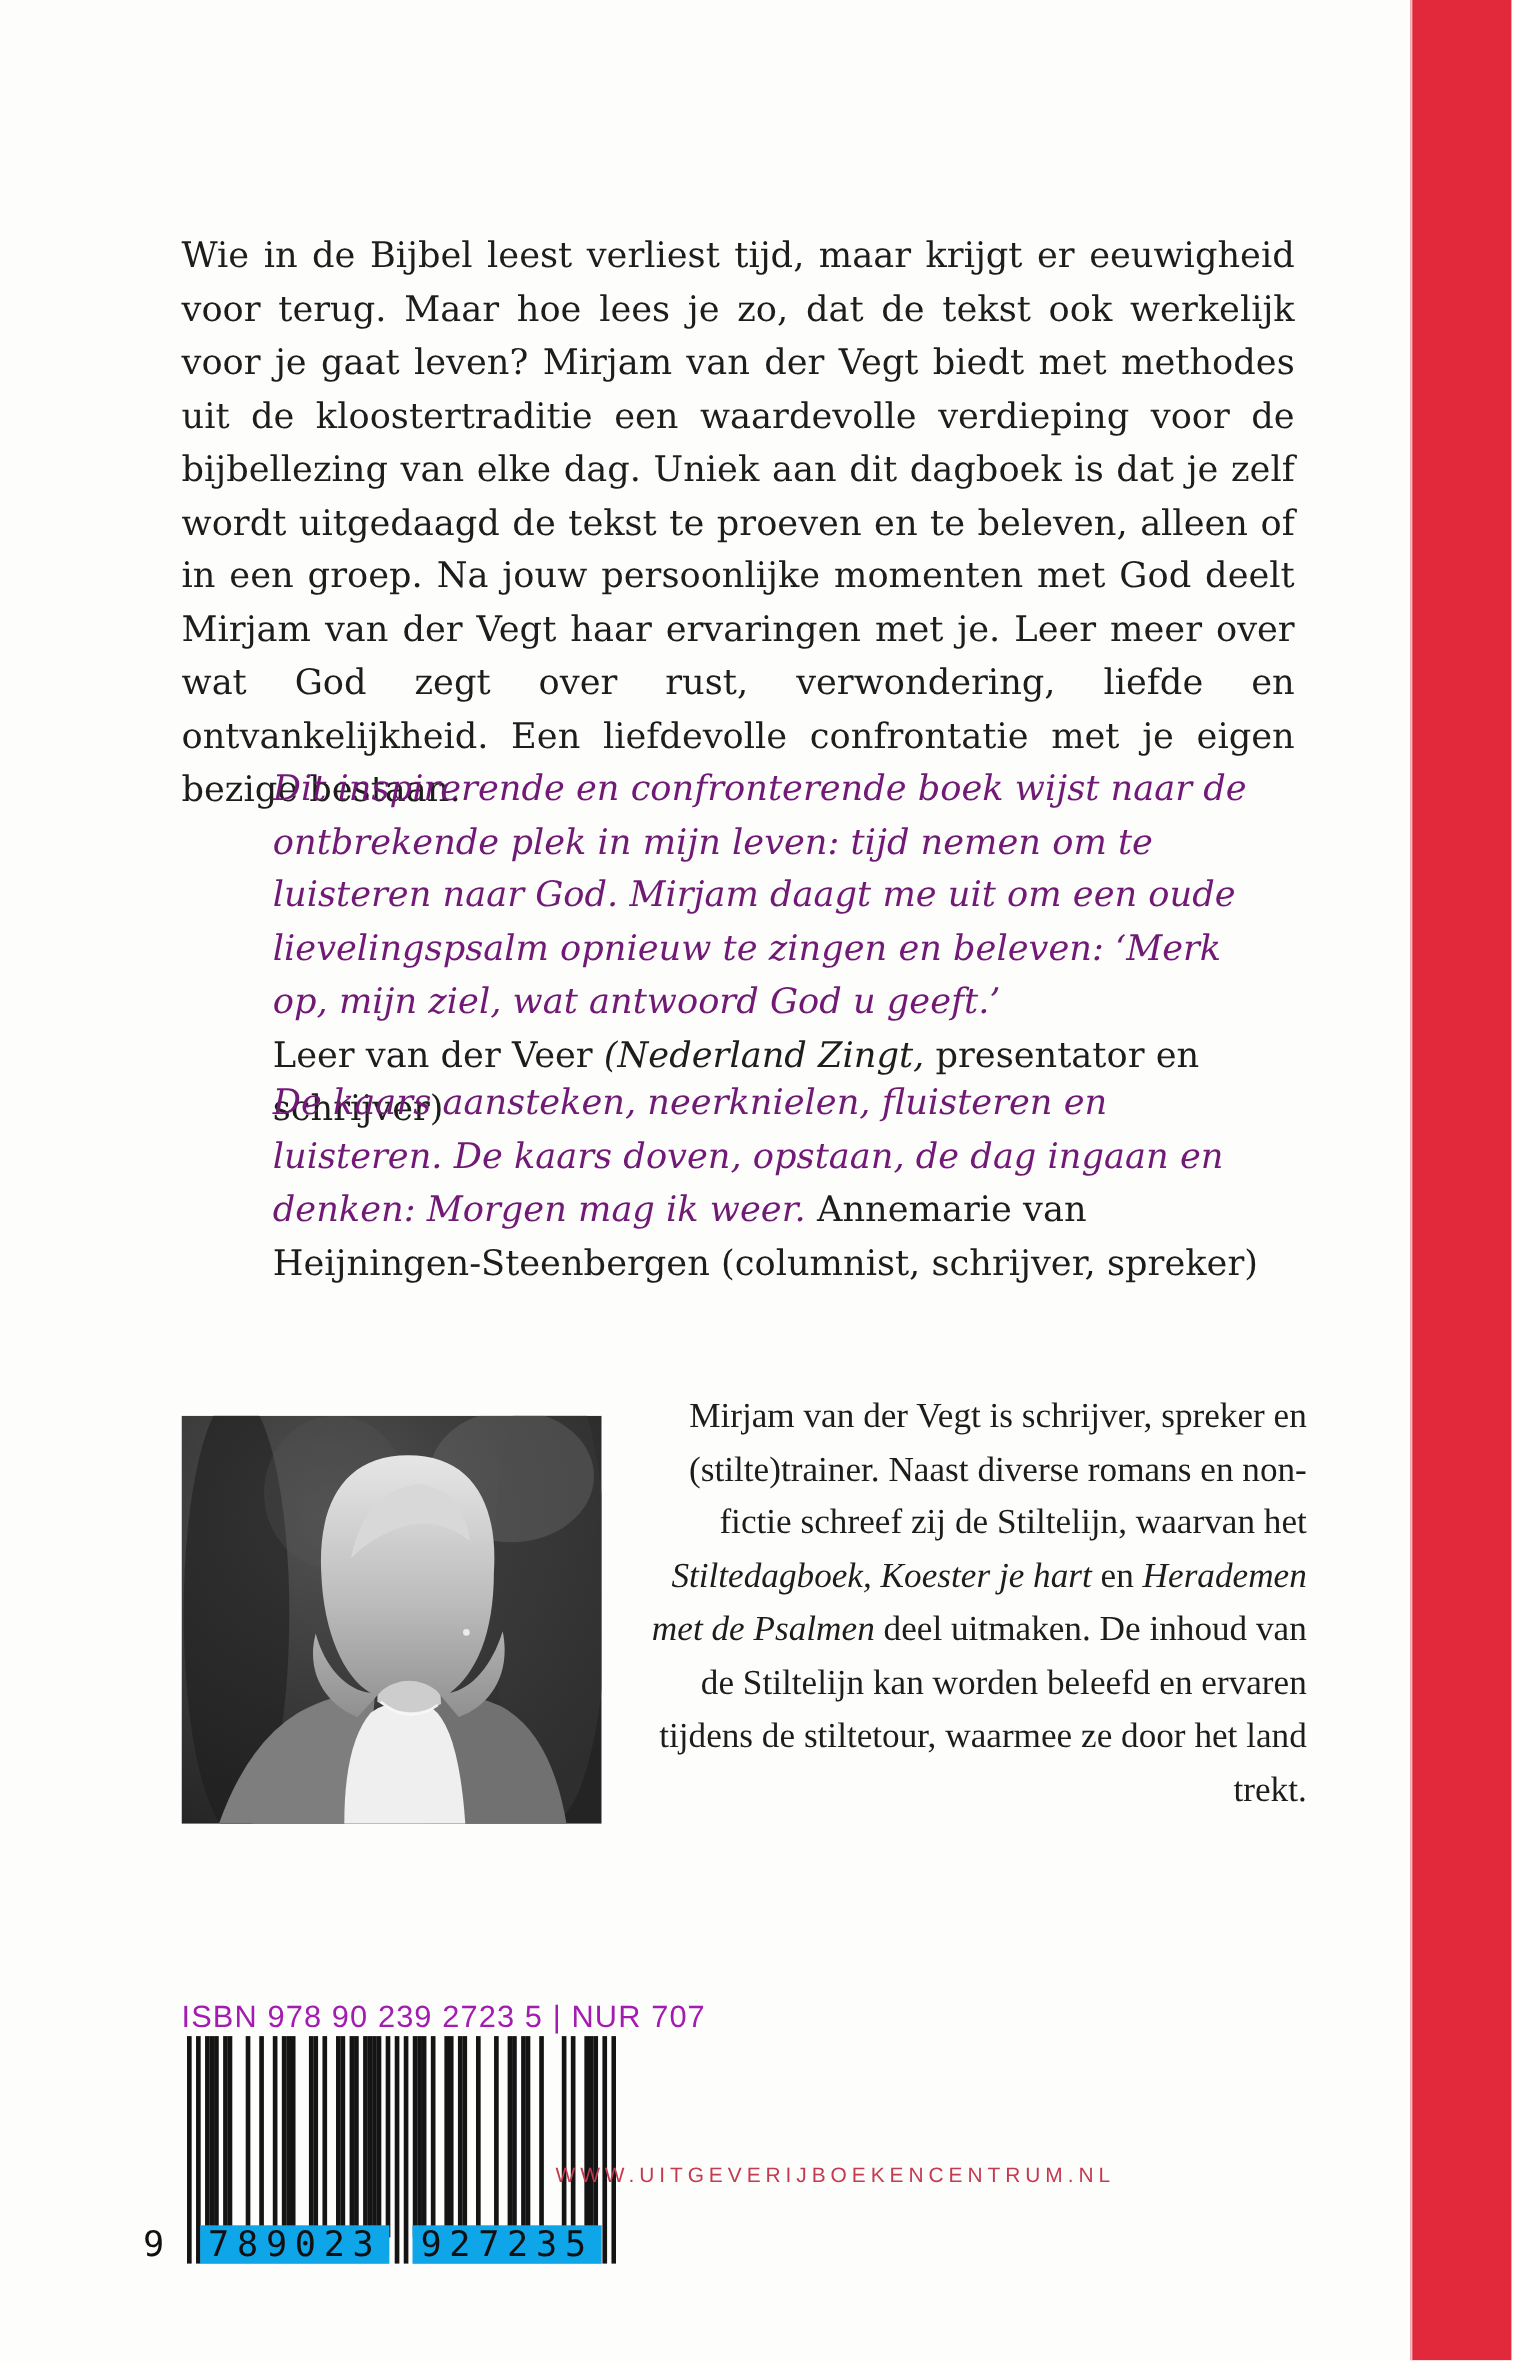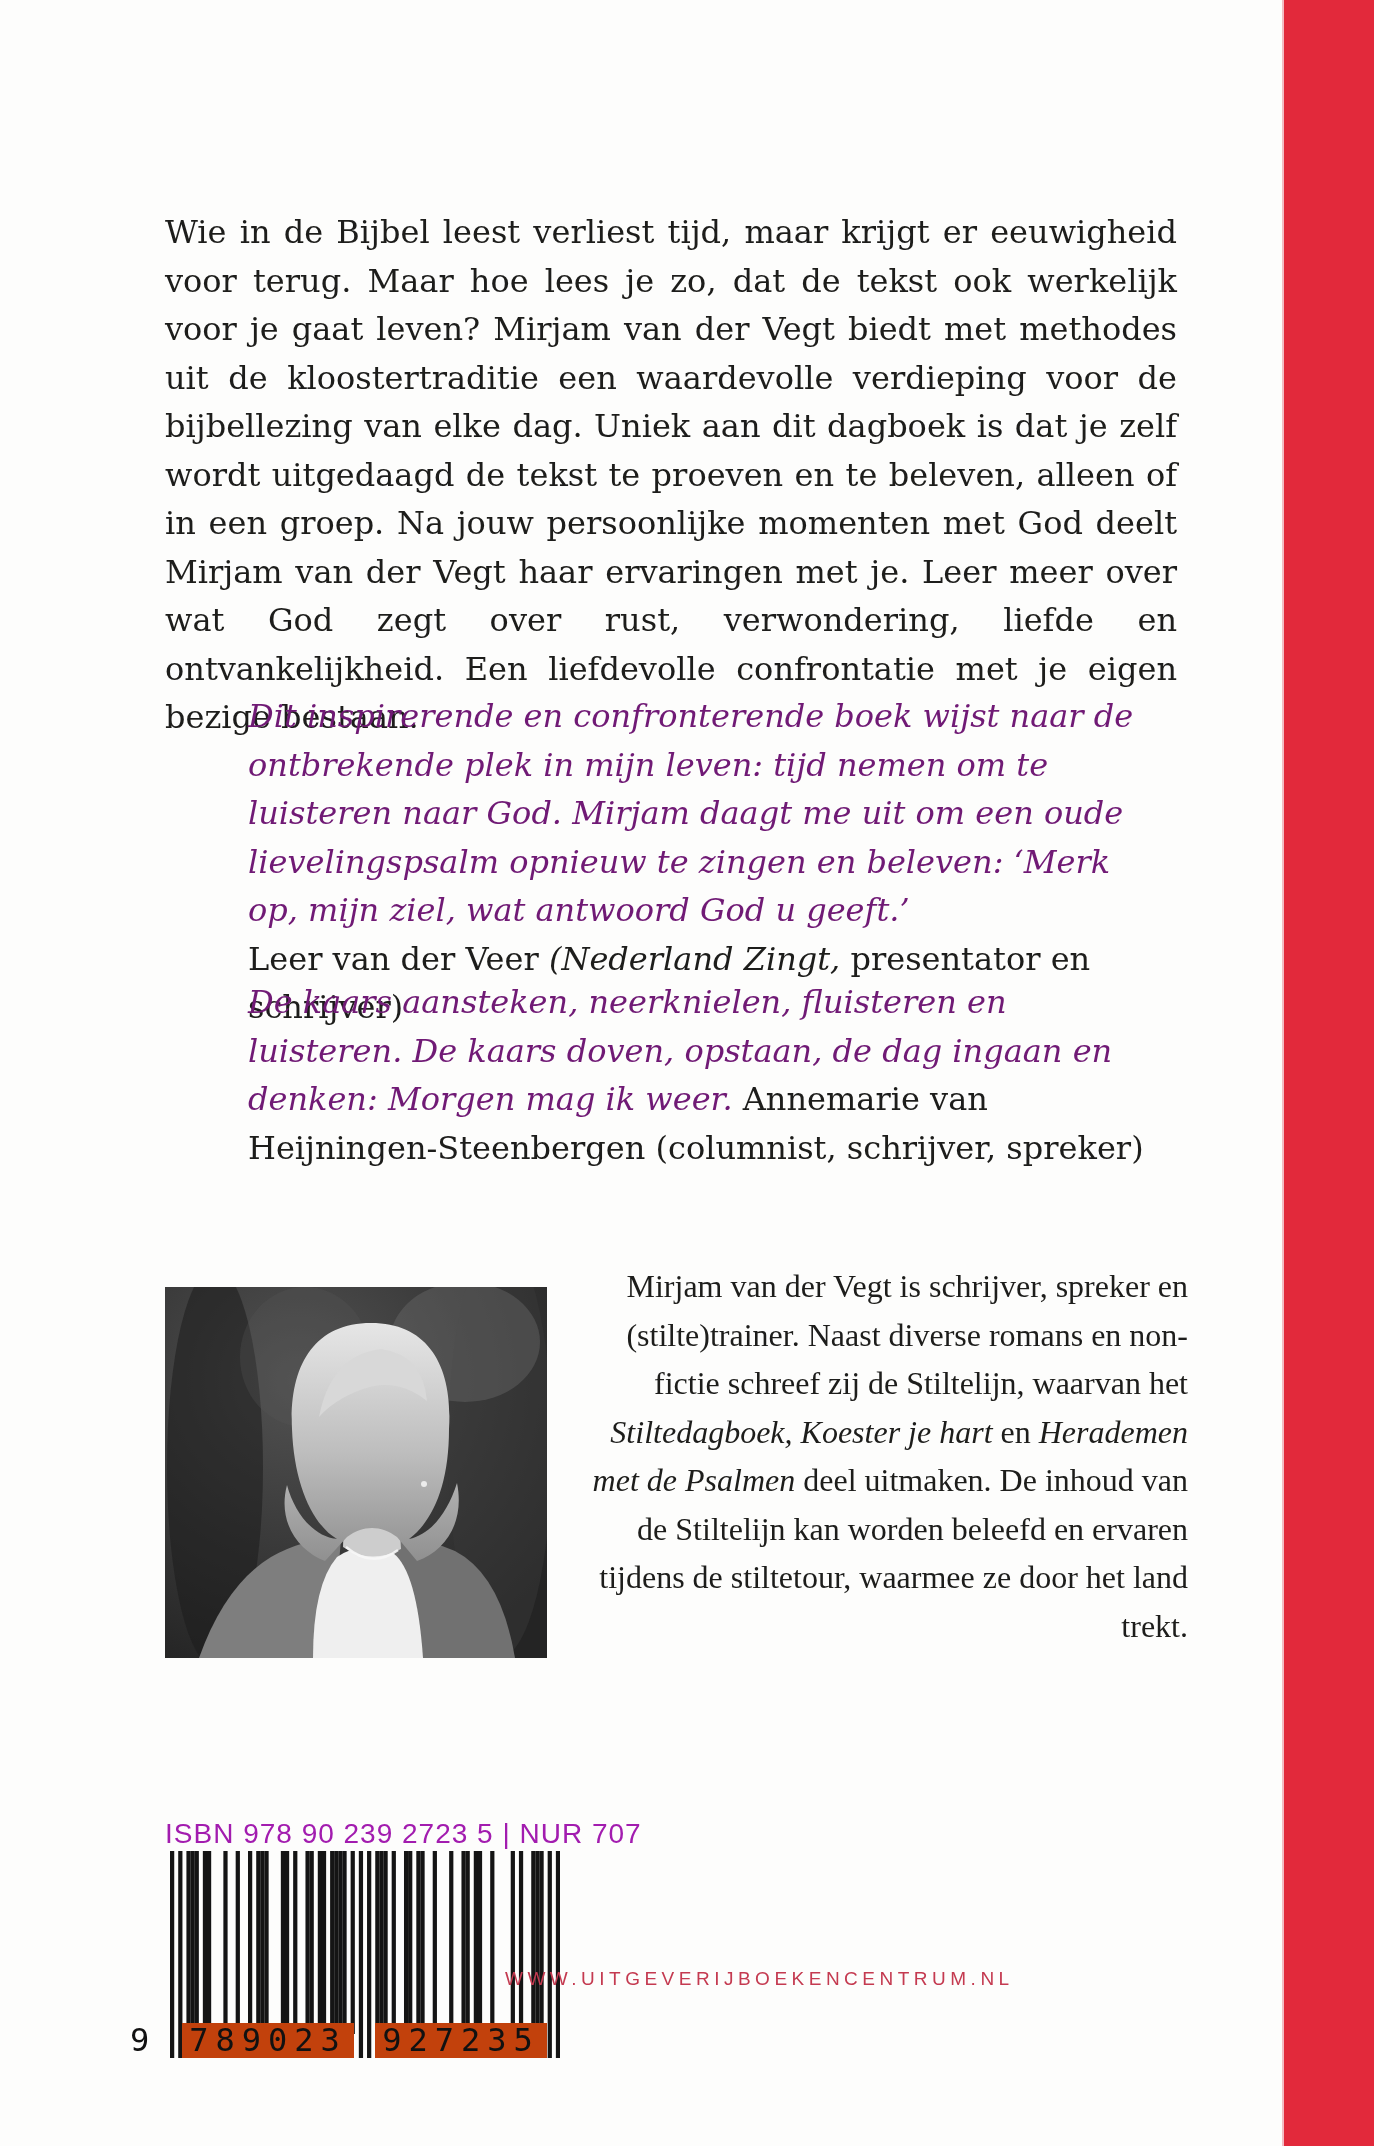--- a/index.html
+++ b/index.html
@@ -17,21 +17,21 @@
   .it{font-style:italic;}
   .photo{position:absolute;left:165px;top:1287px;width:382px;height:371px;}
   .photo svg{display:block;width:100%;height:100%;}
   .bio{position:absolute;left:590px;top:1262px;width:598px;
        font-size:32px;line-height:48.5px;text-align:right;font-family:Liberation Serif, serif;}
   .isbn{position:absolute;left:165px;top:1818px;font-family:"Liberation Sans", sans-serif;
         font-size:28px;letter-spacing:1px;color:#a21caf;}
   .barcode{position:absolute;left:130px;top:1851px;width:440px;height:207px;}
   .barcode svg{position:absolute;left:40px;top:0;}
   .bc-digit{position:absolute;font-family:"DejaVu Sans Mono", monospace;font-size:32px;
-            line-height:35px;color:#111;top:172px;background:#c2410c;}
+            line-height:35px;color:#111;top:172px;background:#0ea5e9;}
   .bc-first{left:0;width:36px;background:transparent;}
   .bc-left{left:52px;width:172px;text-align:center;letter-spacing:7px;}
   .bc-right{left:245px;width:172px;text-align:center;letter-spacing:7px;}
   .url{position:absolute;left:505px;font-family:"Liberation Sans", sans-serif;
        font-size:19px;letter-spacing:4.5px;color:#c43a50;font-weight:400;}
   .url1{top:1968px;}
   .url2{top:2030px;}
 </style>
 </head>
 <body>

